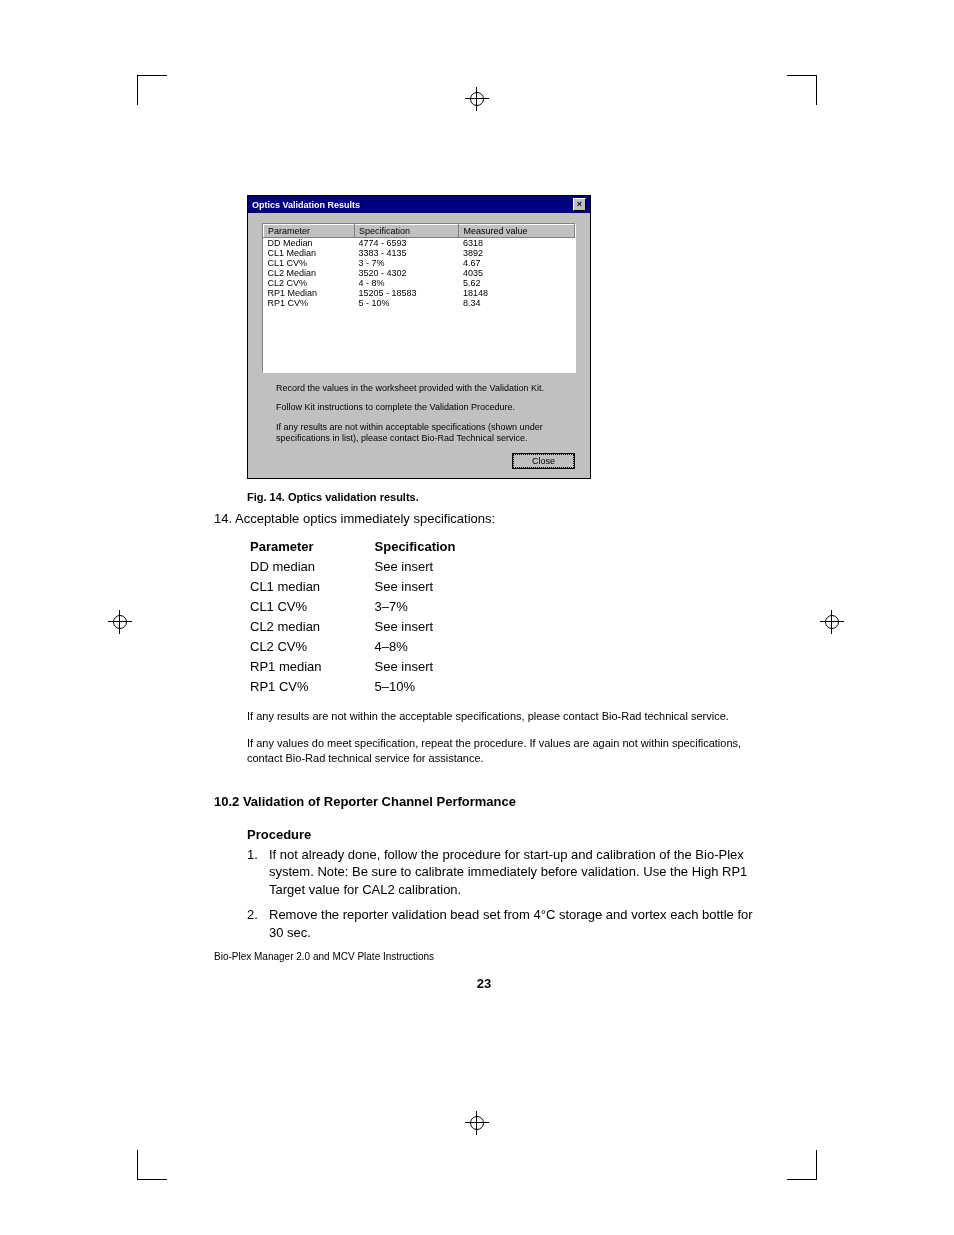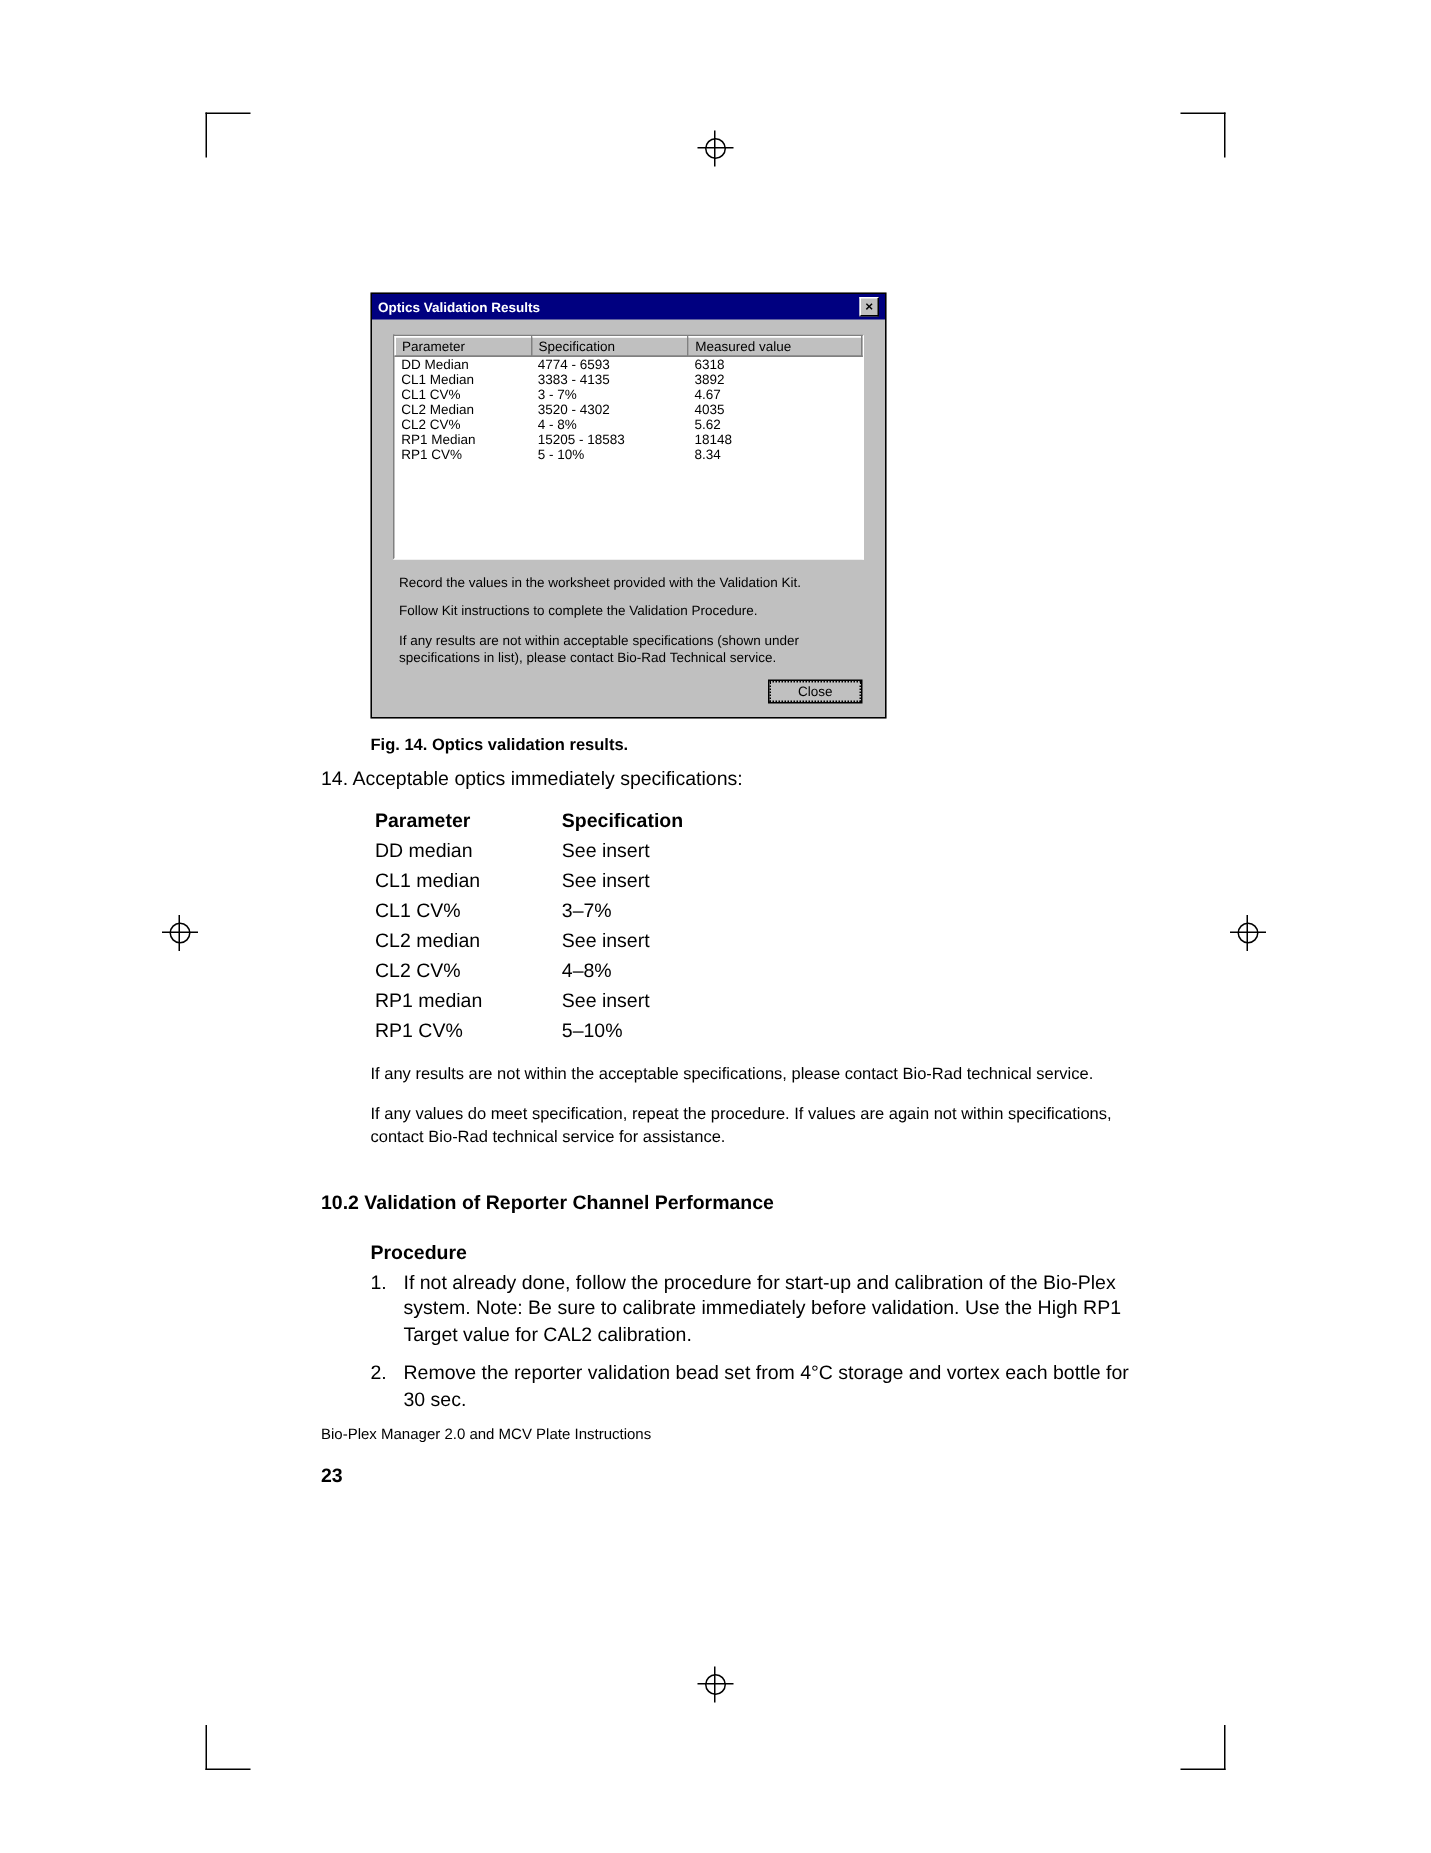--- a/index.html
+++ b/index.html
@@ -76,21 +76,21 @@
   }
   .listbox table { width:100%; border-collapse: collapse; font-size:9px; }
   .listbox th {
     text-align:left; font-weight:normal;
     background:#c0c0c0;
     border-top:1px solid #fff; border-left:1px solid #fff;
     border-right:1px solid #808080; border-bottom:1px solid #808080;
     padding: 1px 4px;
   }
   .listbox td { padding: 0 4px; }
-  .dialog-text { padding: 4px 18px; font-size:9px; line-height:1.25;}
+  .dialog-text { padding: 4px 28px; font-size:9px; line-height:1.25;}
   .dialog-footer { padding: 6px 16px 10px; text-align:right; }
   .dlg-button {
     background:#c0c0c0;
     border:1px dotted #000;
     outline:1px solid #000;
     padding: 1px 18px;
     font-size:9px;
   }
 
   .fig-caption { font-size: 11px; margin: 12px 0 8px 33px; font-weight: bold; }
@@ -98,21 +98,21 @@
   .spec-table { margin-left: 33px; font-size: 13px; }
   .spec-table th { text-align:left; font-weight:bold; padding-right: 50px; }
   .spec-table td { padding-right: 50px; padding-top:2px;}
   .para { font-size:11px; line-height:1.35; margin: 12px 0 0 33px; }
   .section-h { font-size:13px; font-weight:bold; margin: 28px 0 0 0; }
   .proc-h { font-size:13px; font-weight:bold; margin: 18px 0 4px 33px; }
   .proc-list { font-size:13px; margin:0 0 0 33px; padding:0; list-style:none; }
   .proc-list li { display:flex; margin-bottom:8px; line-height:1.35;}
   .proc-list .num { width:22px; flex-shrink:0; }
   .footer-line { font-size:10px; margin-top:10px; }
-  .page-num { font-size:13px; font-weight:bold; text-align:left; margin-top:14px;}
+  .page-num { font-size:13px; font-weight:bold; text-align:center; margin-top:14px;}
 </style>
 </head>
 <body>
 
 <div class="crop-tl"></div>
 <div class="crop-tr"></div>
 <div class="crop-bl"></div>
 <div class="crop-br"></div>
 <div class="regmark rm-top">
     <span class="c"></span>

